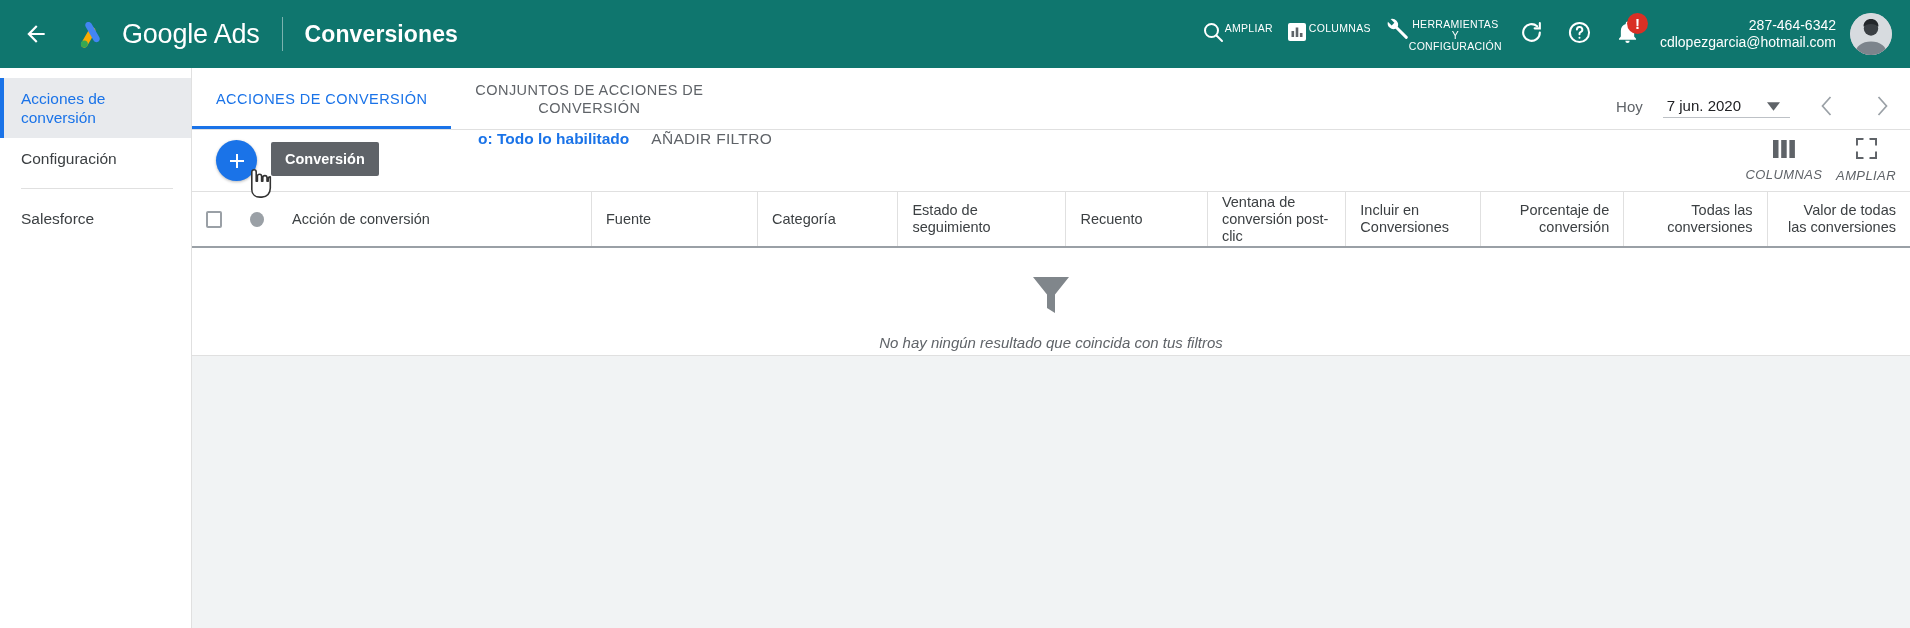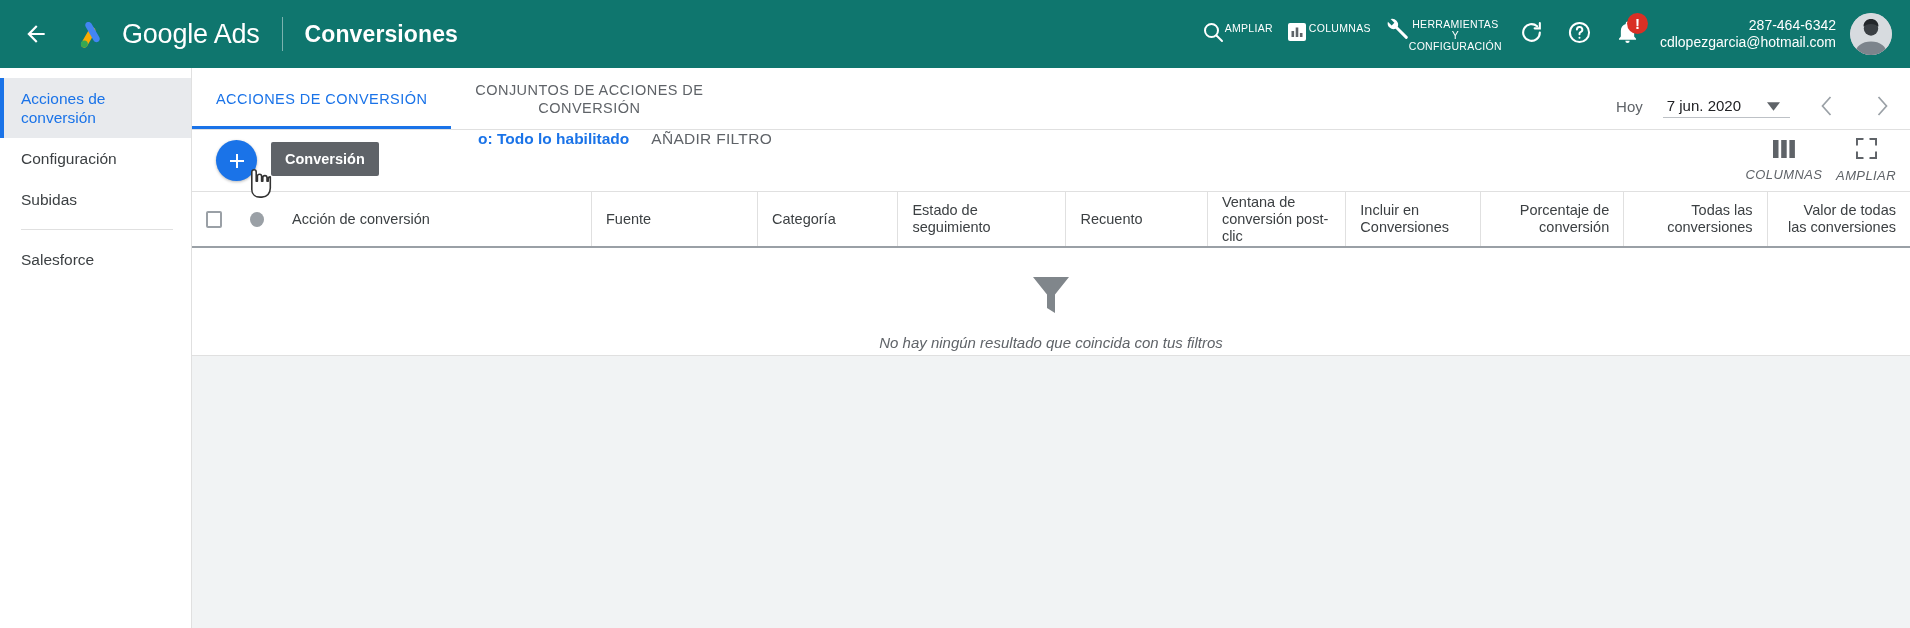--- a/index.html
+++ b/index.html
@@ -302,23 +302,20 @@
     </svg>
   </div>
 </div>
 
 <div class="sidebar">
   <div class="side-item active">
     <span>Acciones de conversión</span>
   </div>
   <div class="side-item">
     <span>Configuración</span>
-  </div>
-  <div class="side-item">
-    <span>Subidas</span>
   </div>
   <div class="side-divider"></div>
   <div class="side-item">
     <span>Salesforce</span>
   </div>
 </div>
 
 <div class="main">
   <div class="card">
 

